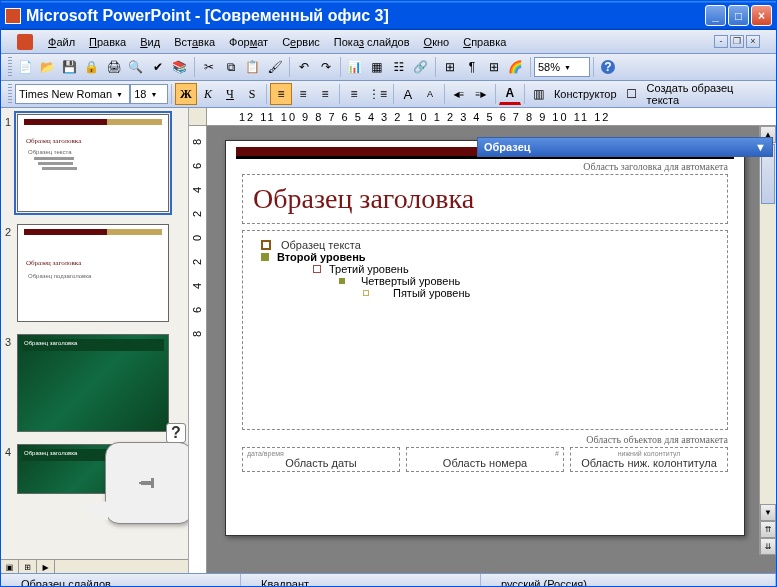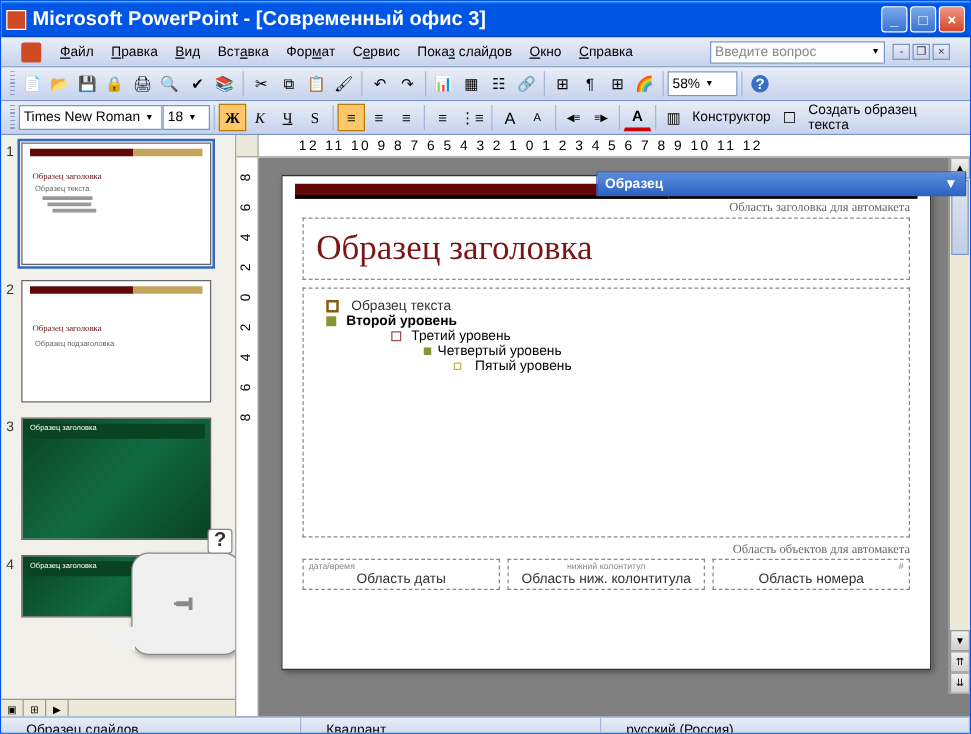--- a/index.html
+++ b/index.html
@@ -67,23 +67,23 @@
 .slide-label-hdr { text-align: right; font-size: 10px; color: #666; margin: 2px 16px; font-family: 'Times New Roman'; }
 .slide-title-box { margin: 2px 16px 6px; border: 1px dashed #888; padding: 8px 10px; }
 .slide-title-box h1 { font-family: 'Times New Roman', serif; color: #7a1616; font-size: 28px; font-weight: normal; }
 .slide-body-box { margin: 4px 16px; border: 1px dashed #888; padding: 8px 18px; font-family: 'Times New Roman'; min-height: 200px; }
 .lv1 { font-size: 19px; display: flex; align-items: center; gap: 10px; color: #333; }
 .lv1 .b { width: 10px; height: 10px; border: 2px solid #8a5a12; }
 .lv2 { font-size: 16px; font-weight: bold; display: flex; align-items: center; gap: 8px; }
 .lv2 .b { width: 8px; height: 8px; background: #8a9433; }
 .lv3 { font-size: 14px; margin-left: 52px; display: flex; align-items: center; gap: 8px; }
 .lv3 .b { width: 8px; height: 8px; border: 1px solid #a34a4a; }
-.lv4 { font-size: 13px; margin-left: 78px; display: flex; align-items: center; gap: 5px; }
+.lv4 { font-size: 13px; margin-left: 78px; display: flex; align-items: center; gap: 16px; }
 .lv4 .b { width: 6px; height: 6px; background: #8a9433; }
-.lv5 { font-size: 12px; margin-left: 102px; display: flex; align-items: center; gap: 11px; }
+.lv5 { font-size: 12px; margin-left: 102px; display: flex; align-items: center; gap: 24px; }
 .lv5 .b { width: 6px; height: 6px; border: 1px solid #caae56; }
 .slide-obj-label { text-align: right; font-size: 10px; color: #666; margin: 0 16px; font-family: 'Times New Roman'; }
 .footer-boxes { display: flex; gap: 6px; margin: 2px 16px 6px; }
 .fbox { flex: 1; border: 1px dashed #888; padding: 2px 4px; font-size: 9px; font-family: 'Times New Roman'; text-align: center; color: #333; }
 .fbox .toplbl { font-size: 7px; color: #888; text-align: left; }
 .fbox.r .toplbl { text-align: right; }
 
 
 .float-tb { position: absolute; top: 137px; right: 4px; width: 296px; background: linear-gradient(to bottom, #dce4f4, #c4d2ec); border: 1px solid #3a5fa8; }
 .float-tb .ft-title { background: linear-gradient(to bottom,#5a8fe0,#2d63c0); color: #fff; font-weight: bold; padding: 3px 6px; display: flex; justify-content: space-between; }
@@ -141,24 +141,20 @@
   <div class="mitem"><u>Ф</u><span></span><span>айл</span></div>
   <div class="mitem"><u>П</u>равка</div>
   <div class="mitem"><u>В</u>ид</div>
   <div class="mitem">Вст<u>а</u>вка</div>
   <div class="mitem">Фор<u>м</u>ат</div>
   <div class="mitem">С<u>е</u>рвис</div>
   <div class="mitem">Пока<u>з</u> слайдов</div>
   <div class="mitem"><u>О</u>кно</div>
   <div class="mitem"><u>С</u>правка</div>
   <div class="spacer"></div>
-  <div class="qbox">
-    <span>Введите вопрос</span>
-    <span class="dd">▼</span>
-  </div>
   <div class="mdibtns">
     <div class="mdibtn">-</div>
     <div class="mdibtn">❐</div>
     <div class="mdibtn">×</div>
   </div>
 </div>
 
 <div class="toolbar-row">
   <div class="grip"></div>
   <div class="tbtn ico i-new"></div>
@@ -333,27 +329,27 @@
                 <span class="b"></span>
                 <span>Пятый уровень</span>
               </div>
           </div>
           <div class="slide-obj-label">Область объектов для автомакета</div>
           <div class="footer-boxes">
             <div class="fbox">
               <div class="toplbl">дата/время</div>
               <div>Область даты</div>
             </div>
+            <div class="fbox r">
+              <div class="toplbl">#</div>
+              <div>Область номера</div>
+            </div>
             <div class="fbox">
               <div class="toplbl" style="text-align:center">нижний колонтитул</div>
               <div>Область ниж. колонтитула</div>
-            </div>
-            <div class="fbox r">
-              <div class="toplbl">#</div>
-              <div>Область номера</div>
             </div>
           </div>
         </div>
 
         <div class="scroll-v">
           <div class="sbtn">▲</div>
           <div class="thumb-sb"></div>
           <div style="position:absolute;bottom:34px;left:0;right:0">
             <div class="sbtn">▼</div>
           </div>

